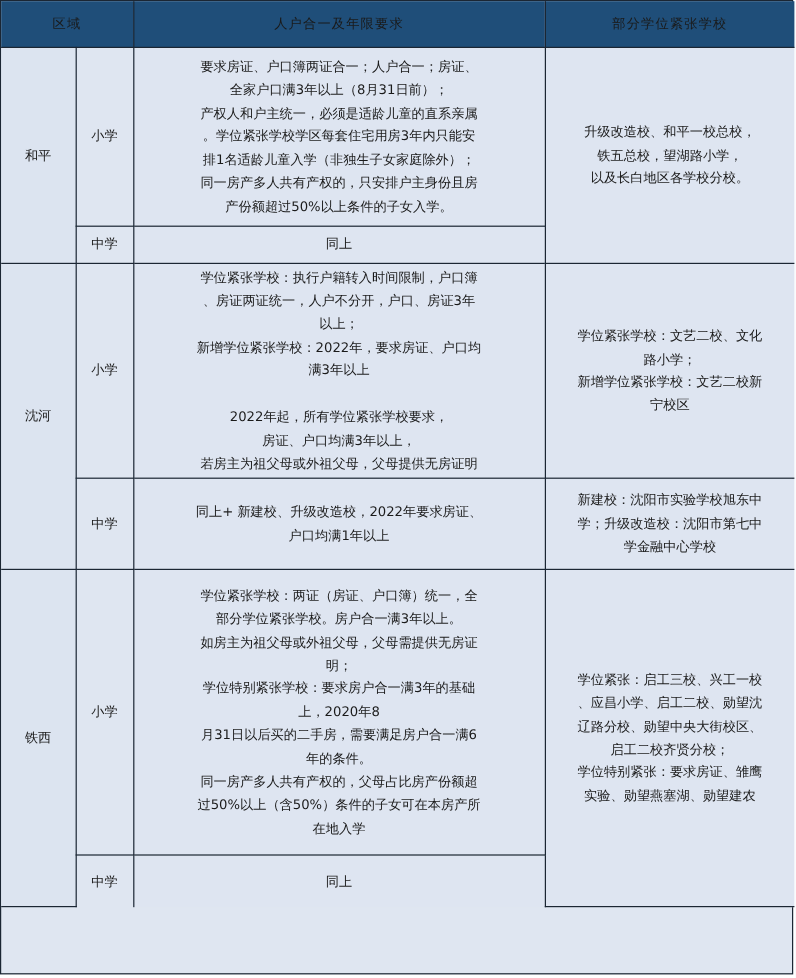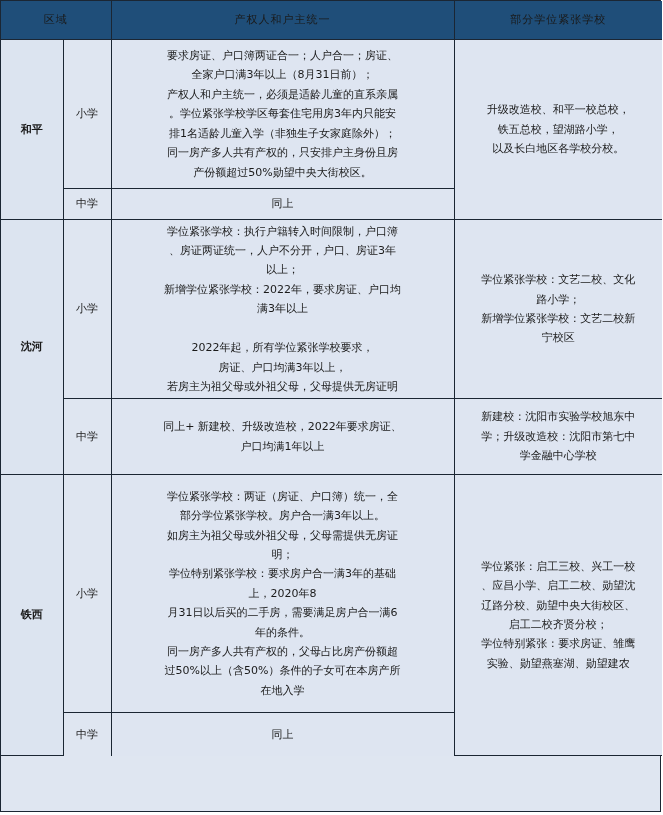--- a/index.html
+++ b/index.html
@@ -55,21 +55,21 @@
 
     th.hdr {
       background: #1f4e79;
       color: #ffffff;
       font-weight: normal;
       font-size: 16px;
       height: 38px;
       letter-spacing: 1px;
     }
     td.district {
-      font-weight: bold;
+      font-weight: normal;
       font-size: 13px;
       background: #dce4f0;
     }
     td.level {
       font-size: 12.5px;
       color: #222;
     }
     td.req, td.schools {
       background: #dee5f1;
     }
@@ -87,35 +87,35 @@
   <table class="grid">
     <colgroup>
       <col style="width:62px">
       <col style="width:48px">
       <col style="width:343px">
       <col style="width:208px">
     </colgroup>
     <tbody>
         <tr>
       <th class="hdr" colspan="2">区域</th>
-      <th class="hdr">产权人和户主统一</th>
+      <th class="hdr">人户合一及年限要求</th>
       <th class="hdr">部分学位紧张学校</th>
     </tr>
 
     <tr style="height:149px">
       <td class="district" rowspan="2">和平</td>
       <td class="level">小学</td>
       <td class="req">
         <span class="line">要求房证、户口簿两证合一；人户合一；房证、</span>
         <span class="line">全家户口满3年以上（8月31日前）；</span>
         <span class="line">产权人和户主统一，必须是适龄儿童的直系亲属</span>
         <span class="line">。学位紧张学校学区每套住宅用房3年内只能安</span>
         <span class="line">排1名适龄儿童入学（非独生子女家庭除外）；</span>
         <span class="line">同一房产多人共有产权的，只安排户主身份且房</span>
-        <span class="line">产份额超过50%勋望中央大街校区。</span>
+        <span class="line">产份额超过50%以上条件的子女入学。</span>
       </td>
       <td class="schools" rowspan="2">
         <span class="line">升级改造校、和平一校总校，</span>
         <span class="line">铁五总校，望湖路小学，</span>
         <span class="line">以及长白地区各学校分校。</span>
       </td>
     </tr>
     <tr style="height:31px">
       <td class="level">中学</td>
       <td class="req">

